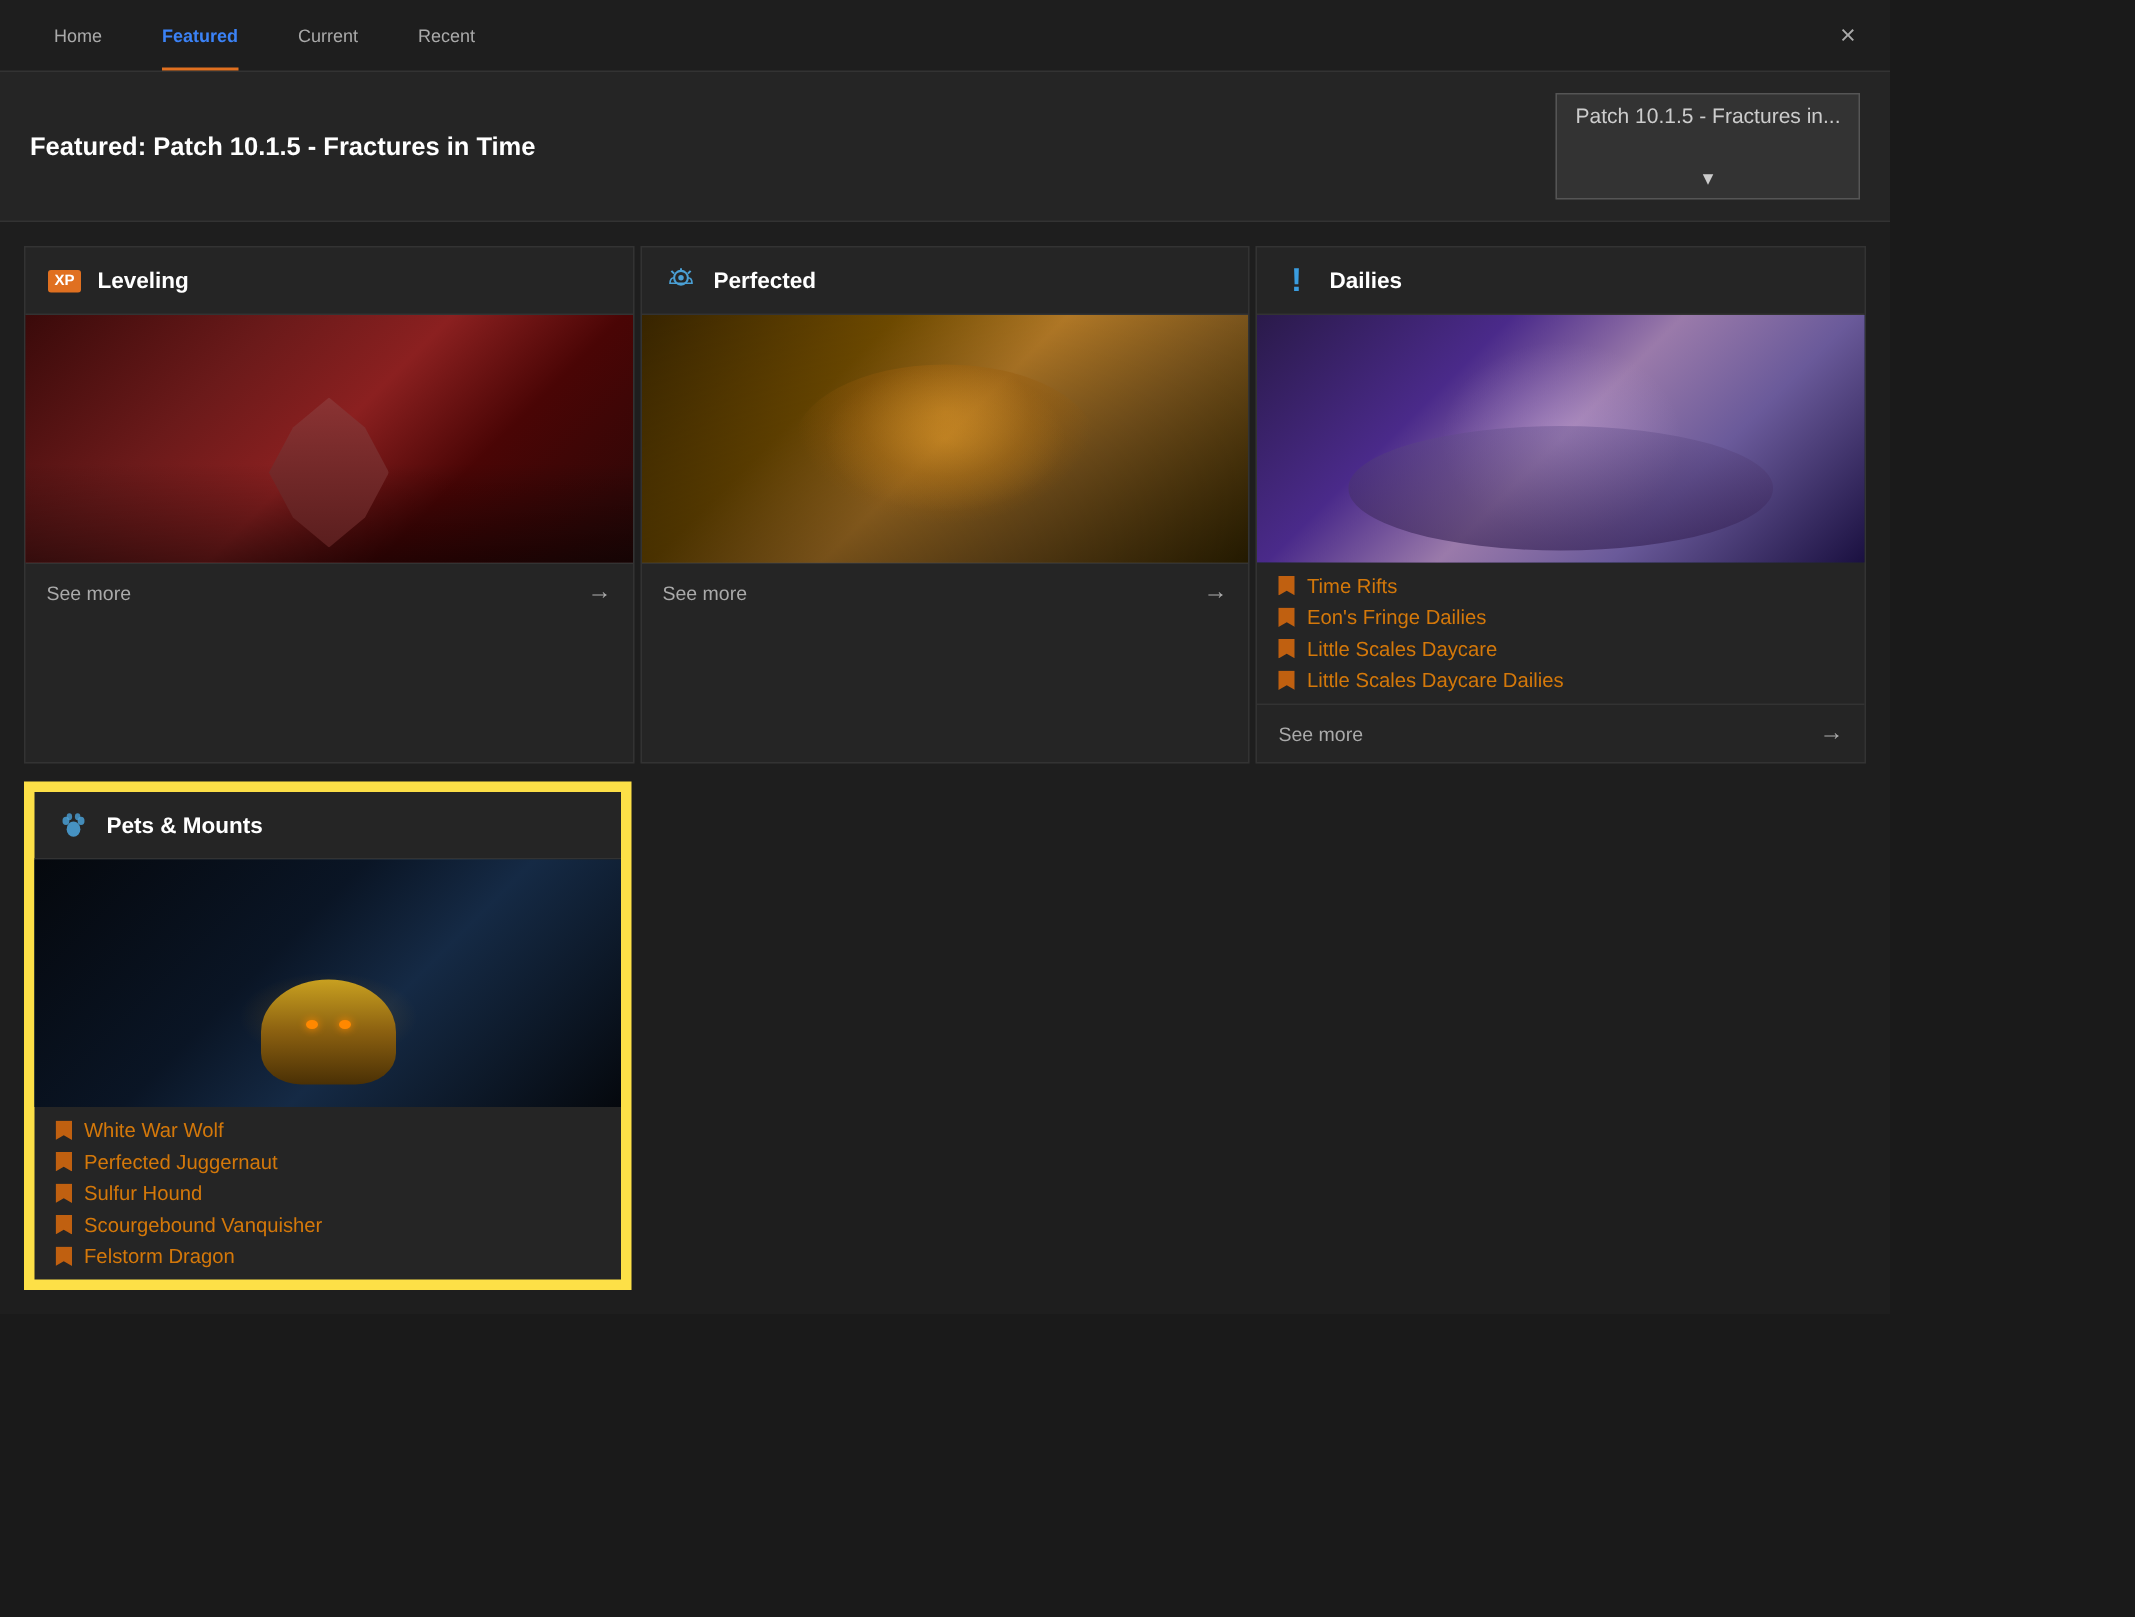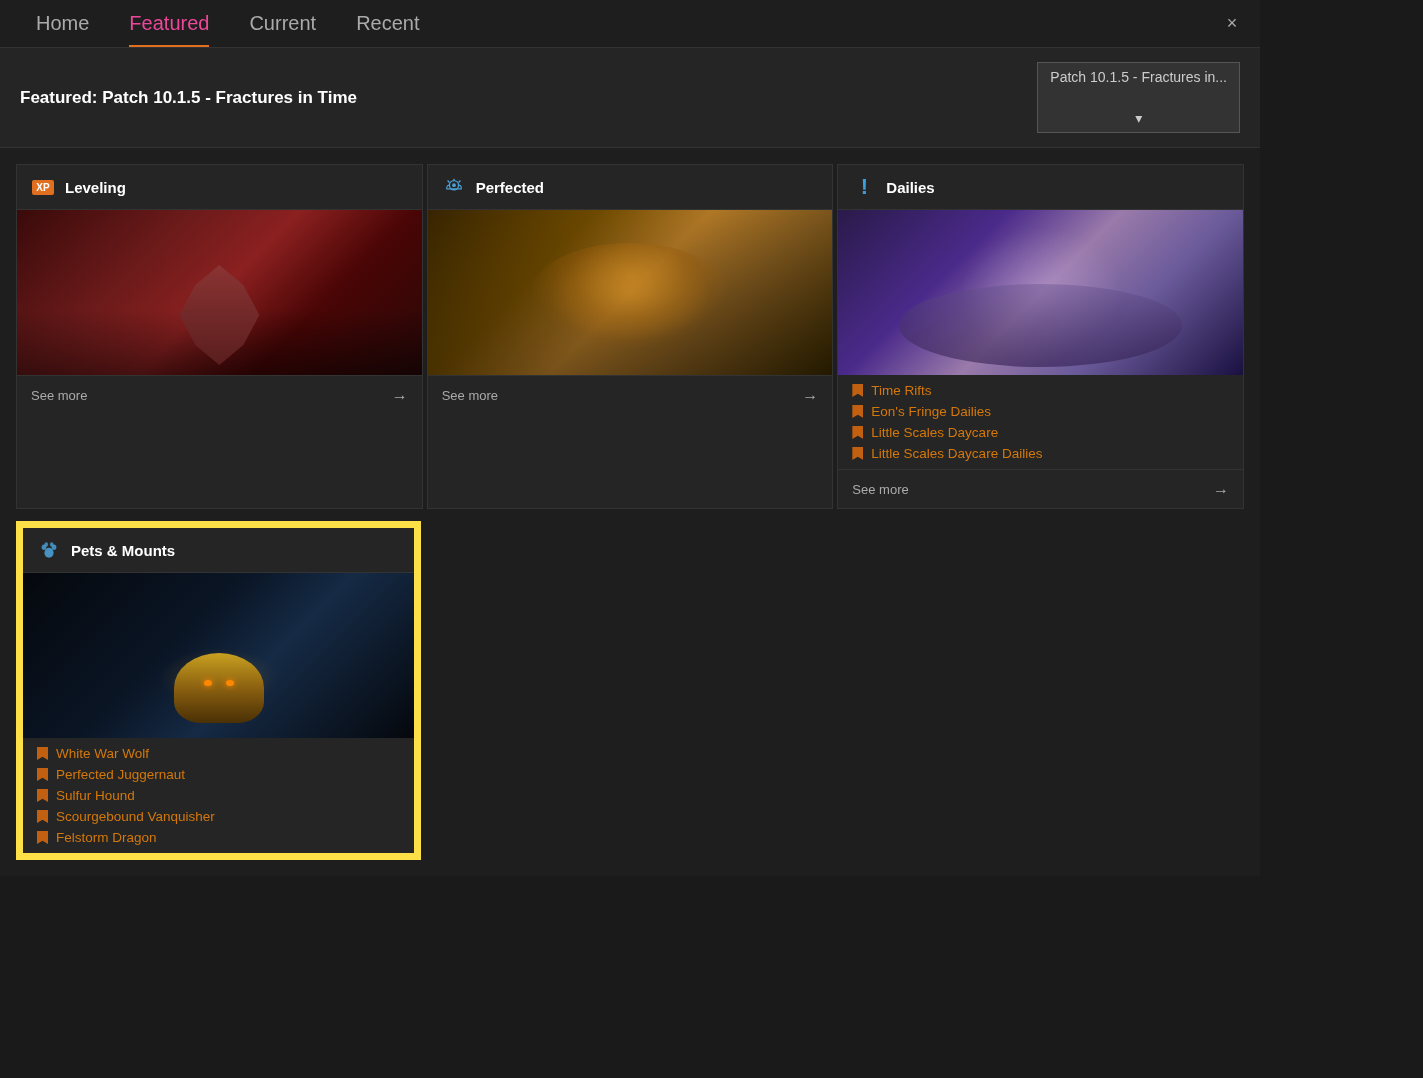--- a/index.html
+++ b/index.html
@@ -29,26 +29,26 @@
       align-items: center;
       height: 100%;
     }
     .nav-tab {
       padding: 0 20px;
       height: 100%;
       display: flex;
       align-items: center;
       cursor: pointer;
       color: #aaa;
-      font-size: 20px;
+      font-size: 12px;
       position: relative;
     }
     .nav-tab.active {
-      color: #ec4899;
-      font-weight: normal;
+      color: #3b82f6;
+      font-weight: bold;
     }
     .nav-tab.active::after {
       content: '';
       position: absolute;
       bottom: 0;
       left: 20px;
       right: 20px;
       height: 2px;
       background: #e07020;
     }

